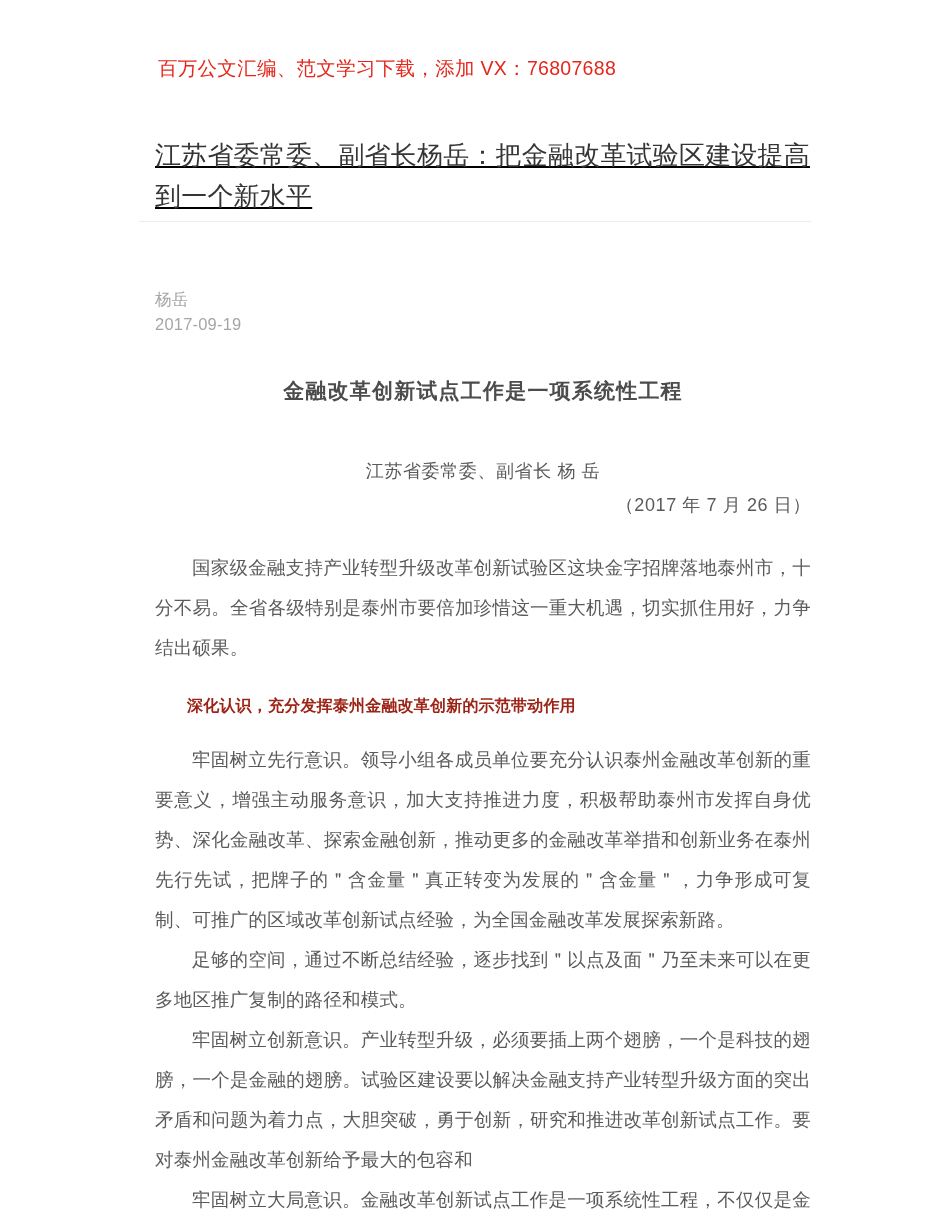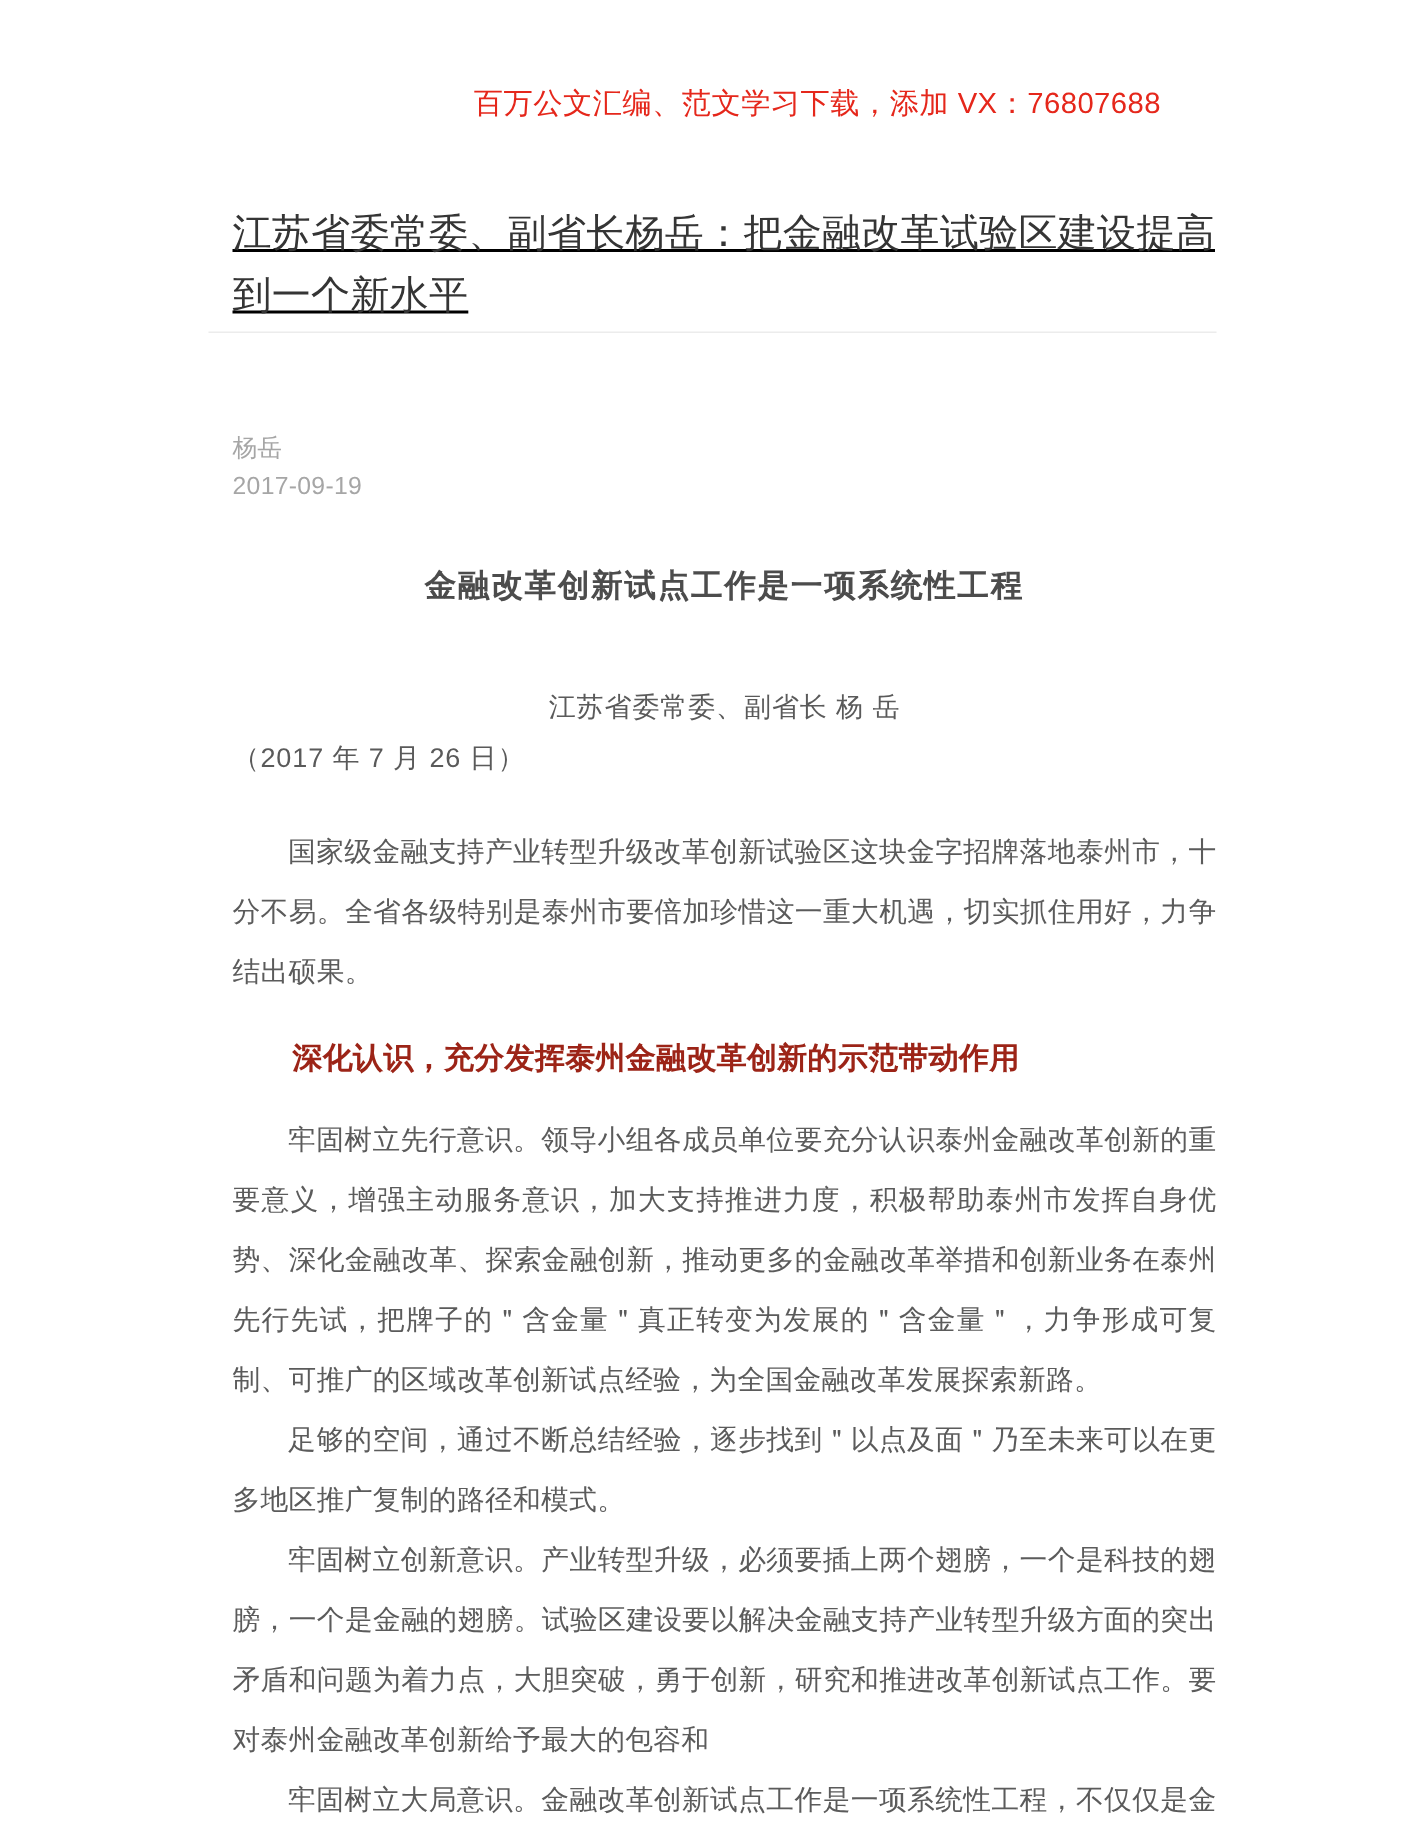--- a/index.html
+++ b/index.html
@@ -21,21 +21,21 @@
     position: relative;
     background: #fff;
   }
 
   
   .promo-banner {
     position: absolute;
     top: 55px;
     left: 0;
     width: 774px;
-    text-align: right;
+    text-align: center;
     color: #e5271b;
     font-size: 19.5px;
     letter-spacing: 0.3px;
     font-weight: 400;
     white-space: nowrap;
   }
 
   
   .article-head {
     position: absolute;
@@ -89,41 +89,41 @@
   }
   .doc-byline {
     text-align: center;
     font-size: 18px;
     color: #5a5a5a;
     line-height: 34px;
     letter-spacing: 0.6px;
     margin: 0;
   }
   .doc-date {
-    text-align: left;
+    text-align: right;
     font-size: 18px;
     color: #5a5a5a;
     line-height: 34px;
     letter-spacing: 0.6px;
     margin: 0 0 26px 0;
   }
 
   p.para {
     margin: 0;
     font-size: 18.5px;
     line-height: 40px;
     color: #5b5b5b;
     text-align: justify;
     text-justify: inter-ideograph;
     text-indent: 2em;
     letter-spacing: 0.2px;
   }
   .section-heading {
     margin: 18px 0 14px 0;
-    font-size: 20px;
+    font-size: 16px;
     line-height: 40px;
     font-weight: bold;
     color: #9c2417;
     text-indent: 2em;
     letter-spacing: 0.2px;
   }
 </style>
 </head>
 <body>
 

